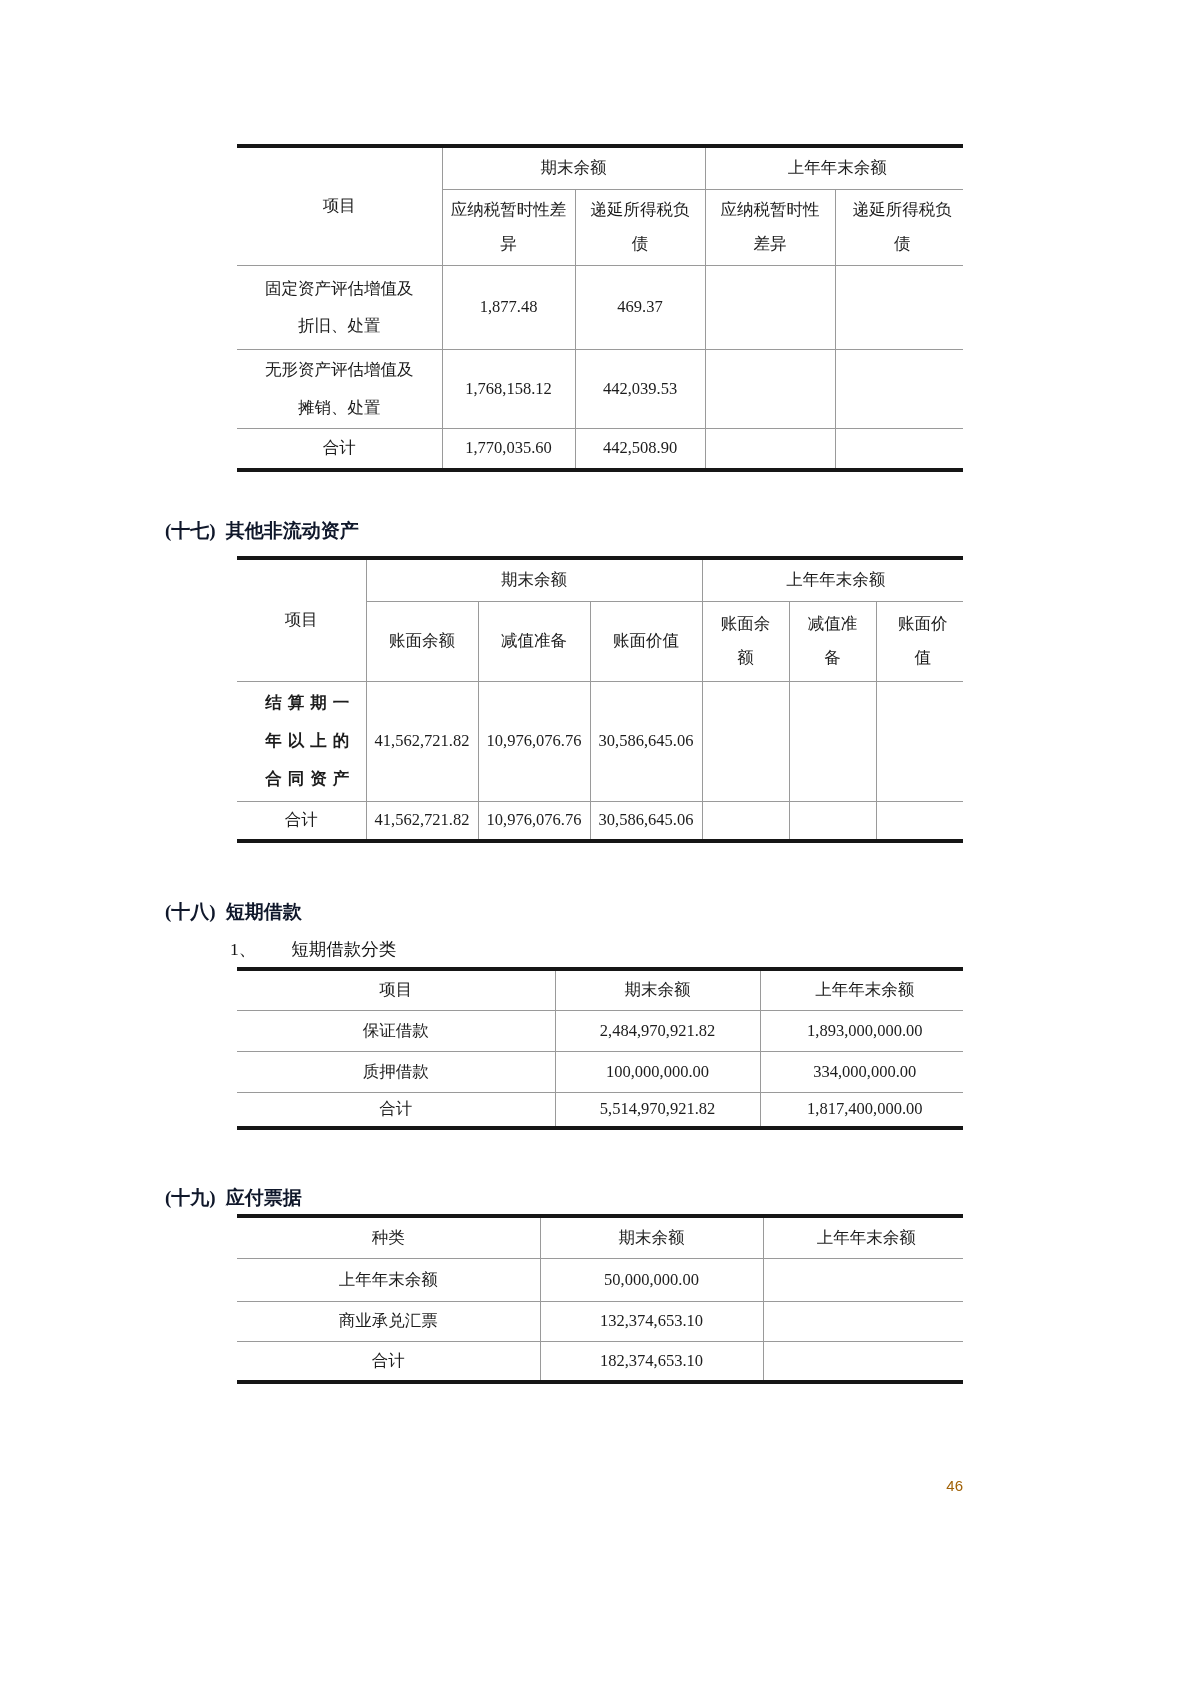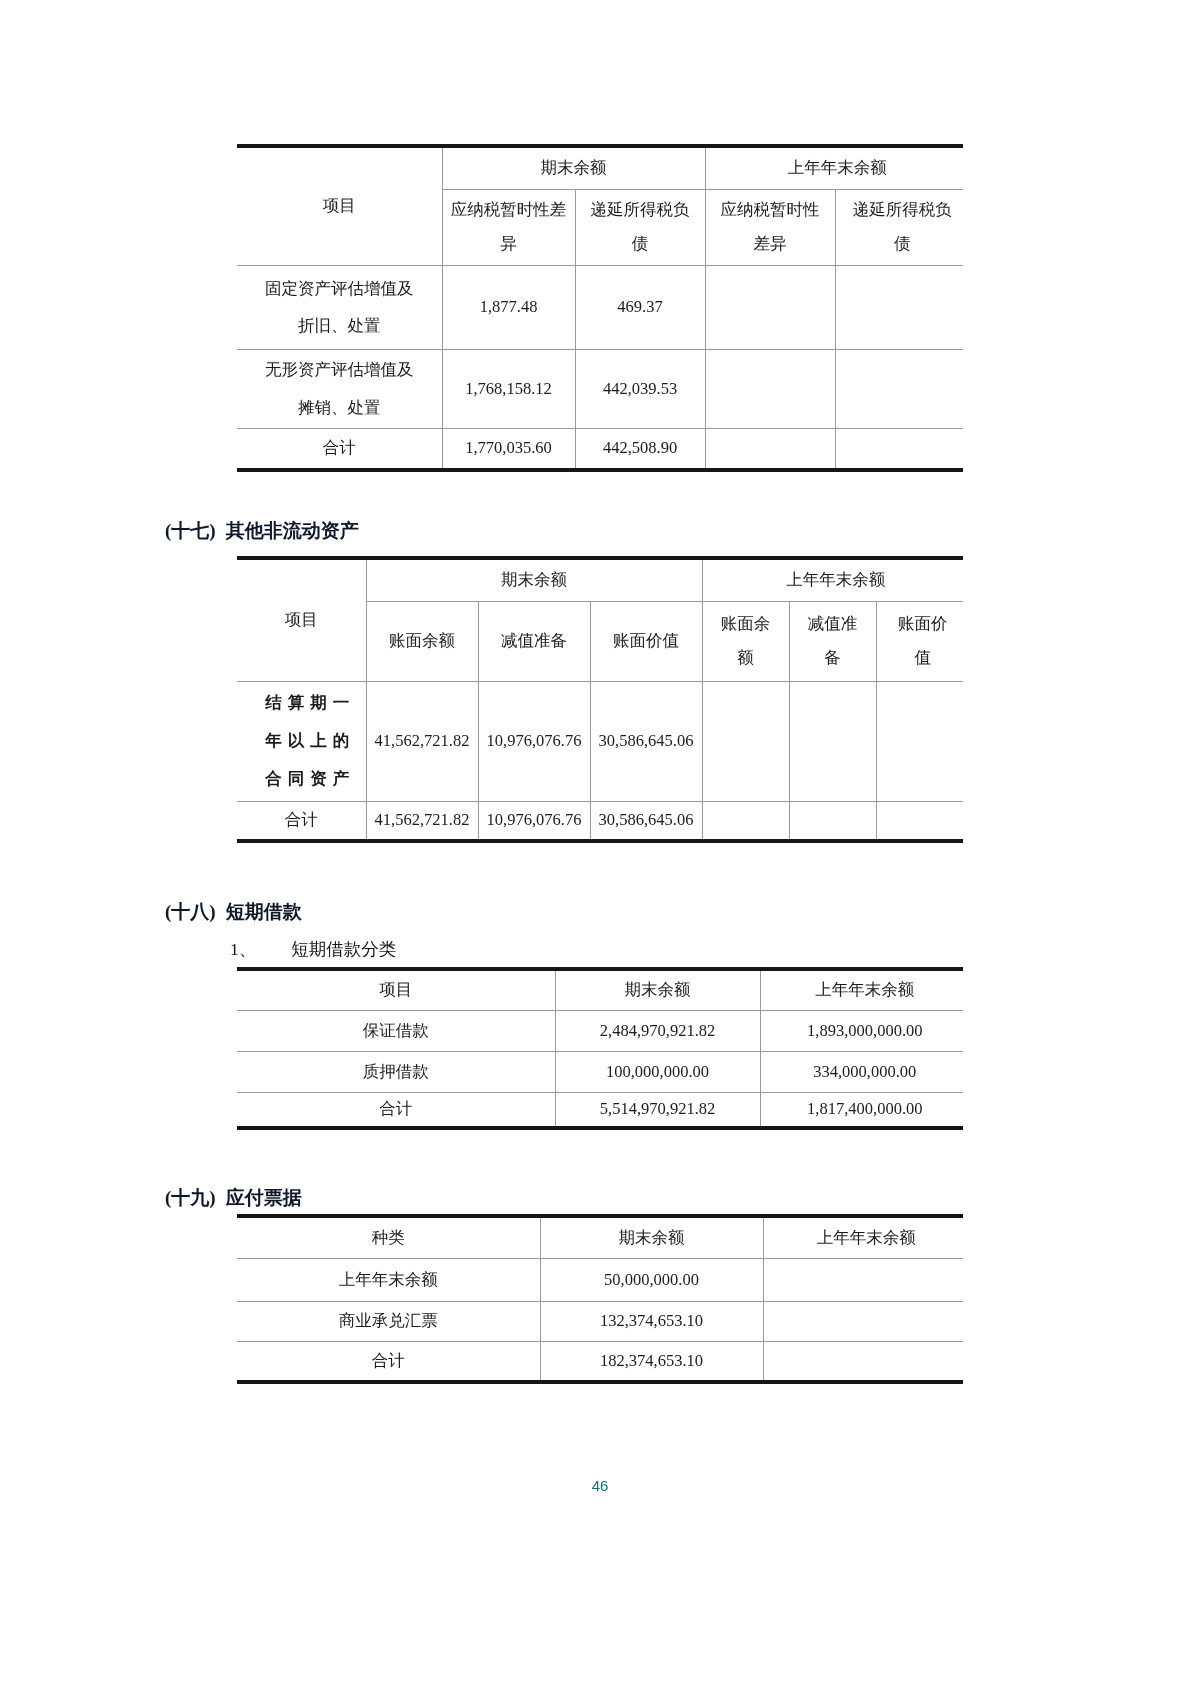--- a/index.html
+++ b/index.html
@@ -39,23 +39,23 @@
     margin-left:230px; font-size:17.5px; font-weight:normal;
     height:26px; line-height:26px; color:#151515;
   }
   .subheading .subtitle { margin-left:35px; }
   .h17 { margin-top:45px; margin-bottom:11px; }
   .h18 { margin-top:55px; }
   .sub18 { margin-top:10px; margin-bottom:5px; }
   .h19 { margin-top:54px; margin-bottom:2px; }
   .t1 { margin-top:144px; }
   .pagenum {
-    margin-top:92px; margin-left:237px; width:726px; text-align:center;
+    margin-top:92px; margin-left:237px; width:726px; text-align:right;
     font-family:"Liberation Sans","DejaVu Sans",sans-serif;
-    font-size:15px; color:#0f766e; height:20px; line-height:20px;
+    font-size:15px; color:#a16207; height:20px; line-height:20px;
   }
 </style>
 </head>
 <body>
 
 <div class="page">
 
   <table class="fin t1">
     <colgroup>
       <col style="width:205px">

